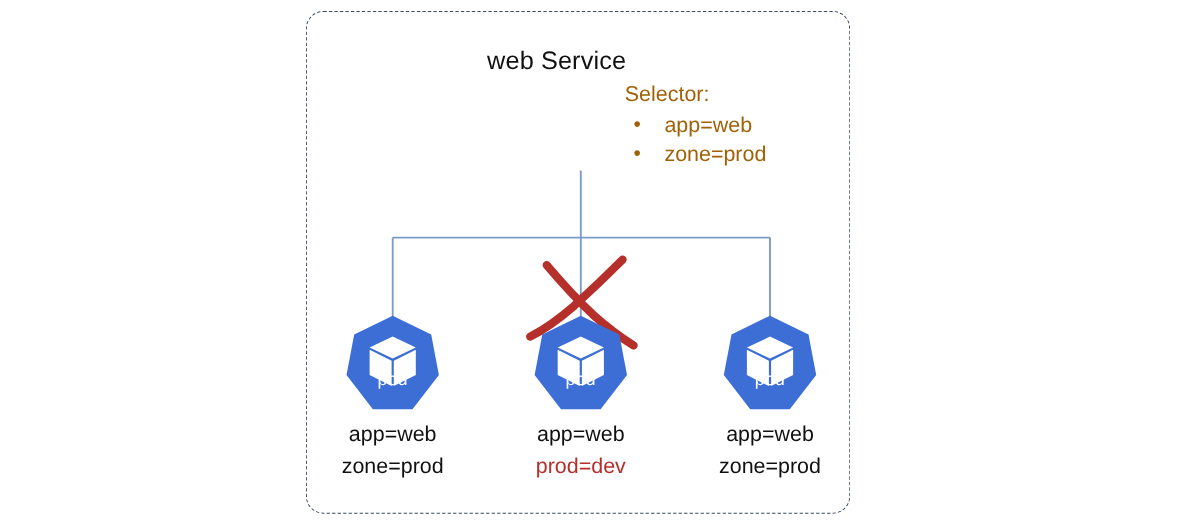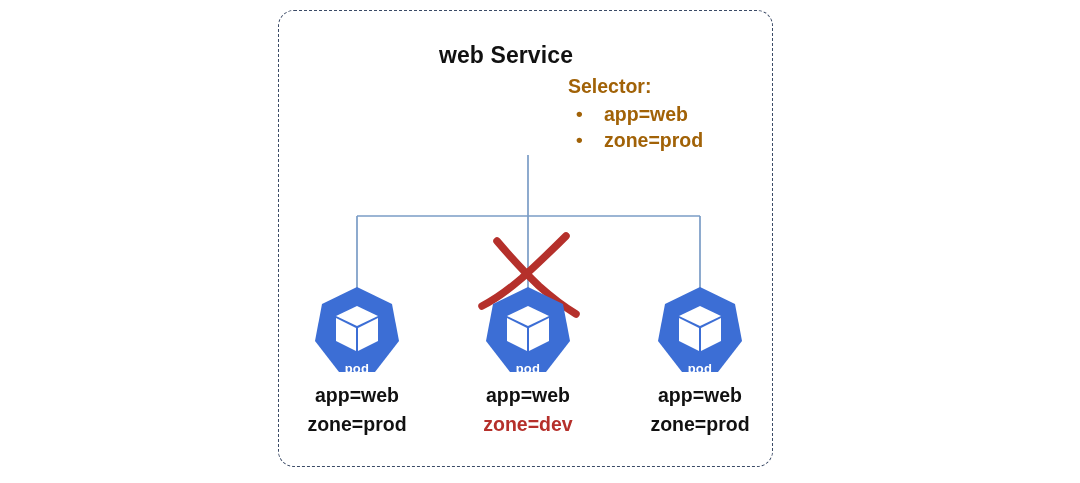--- a/index.html
+++ b/index.html
@@ -9,21 +9,20 @@
   }
   body {
     font-family: "Liberation Sans", sans-serif;
   }
   #canvas {
     position: relative;
     width: 1080px;
     height: 483px;
     background: #ffffff;
     overflow: hidden;
-    font-weight: bold;
   }
 
   
   .dashed-frame {
     position: absolute;
     left: 278px;
     top: 10px;
     width: 495px;
     height: 457px;
     border: 1.6px dashed #3b4a66;
@@ -68,21 +67,21 @@
     position: absolute;
     left: 0;
     width: 100%;
     text-align: center;
     color: #ffffff;
     font-size: 11px;
     letter-spacing: 0.3px;
     pointer-events: none;
   }
   .svc-node .node-caption { bottom: 9px; font-size: 11.5px; }
-  .pod-node .node-caption { bottom: 0; font-size: 13px; }
+  .pod-node .node-caption { bottom: 21px; font-size: 16px; }
 
   
   .selector-block {
     position: absolute;
     left: 568px;
     top: 74px;
     width: 210px;
     color: #a16207;
     font-size: 19.5px;
     line-height: 1.32;
@@ -188,21 +187,21 @@
       <g fill="#ffffff">
         <polygon points="43,20 64,30 43,40 22,30"></polygon>
         <polygon points="22,32 42,42 42,65 22,55"></polygon>
         <polygon points="44,42 64,32 64,55 44,65"></polygon>
       </g>
     </svg>
     <div class="node-caption">pod</div>
   </div>
   <div class="pod-labels" style="left:528px; top:381px;">
     <div>app=web</div>
-    <div class="lbl-alt">zone=dev</div>
+    <div class="lbl-alt">prod=dev</div>
   </div>
 
   <div class="node pod-node" style="left:700px; top:331px;">
     <svg class="hept" width="86" height="90" viewBox="0 0 86 90">
       <polygon points="43,1 78,18 85,55 61,86 25,86 1,55 8,18" fill="#3c6ed5"></polygon>
       <g fill="#ffffff">
         <polygon points="43,20 64,30 43,40 22,30"></polygon>
         <polygon points="22,32 42,42 42,65 22,55"></polygon>
         <polygon points="44,42 64,32 64,55 44,65"></polygon>
       </g>

